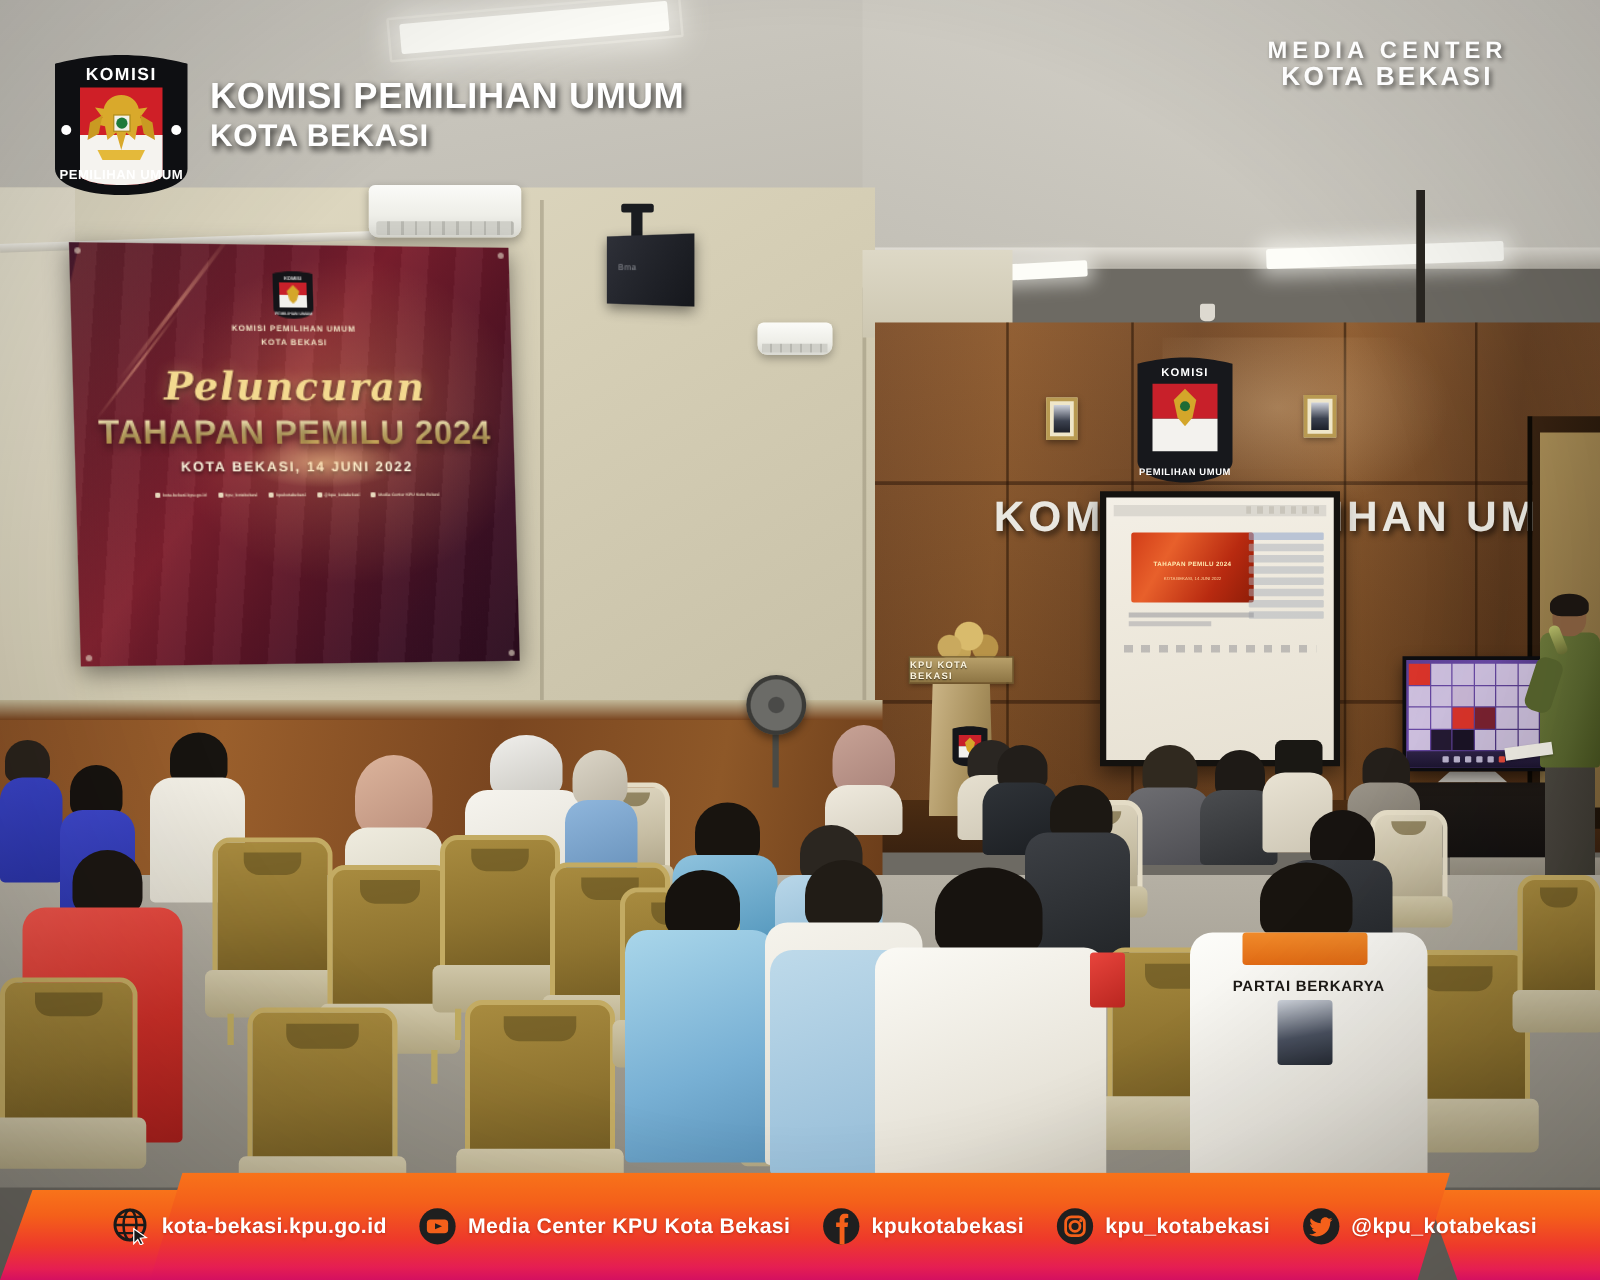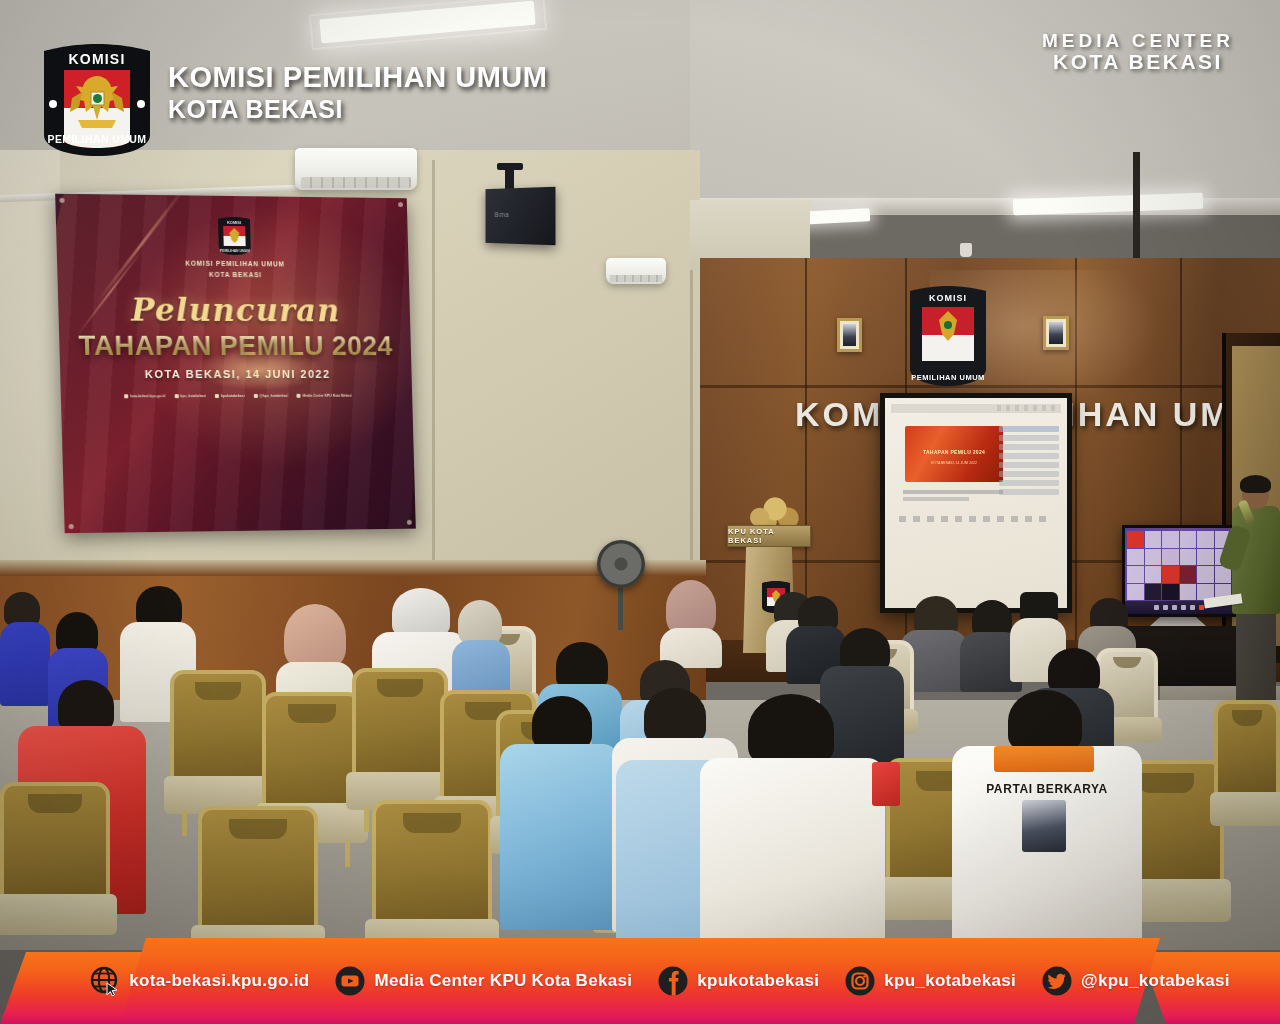--- a/index.html
+++ b/index.html
@@ -336,21 +336,21 @@
   
   .hdr-logo{ position:absolute; left:38px; top:42px; width:118px; height:116px; }
   .hdr-text{ position:absolute; left:168px; top:62px; }
   .hdr-l1{ font-family:"Liberation Sans", sans-serif; font-weight:700; font-size:29px;
      letter-spacing:.5px; color:#ffffff; text-shadow:2px 3px 5px rgba(0,0,0,.75); line-height:1.05; }
   .hdr-l2{ font-family:"Liberation Sans", sans-serif; font-weight:700; font-size:25px;
      letter-spacing:.5px; color:#ffffff; text-shadow:2px 3px 5px rgba(0,0,0,.75);
      margin-top:4px; line-height:1.05; }
 
   
-  .wm{ position:absolute; right:32px; top:30px; text-align:center; width:220px; }
+  .wm{ position:absolute; right:60px; top:30px; text-align:center; width:220px; }
   .wm-1{ font-family:"Liberation Sans", sans-serif; font-weight:700; font-size:19px;
      letter-spacing:4px; color:#fdfdfd; text-shadow:2px 2px 4px rgba(0,0,0,.55); }
   .wm-2{ font-family:"Liberation Sans", sans-serif; font-weight:700; font-size:62px;
      letter-spacing:3px; color:#fdfdfd; line-height:.95; margin-top:-2px;
      text-shadow:3px 3px 6px rgba(0,0,0,.55); }
   .wm-3{ font-family:"Liberation Sans", sans-serif; font-weight:700; font-size:21px;
      letter-spacing:2.5px; color:#fdfdfd; text-shadow:2px 2px 4px rgba(0,0,0,.55);
      margin-top:-2px; }
 
   

